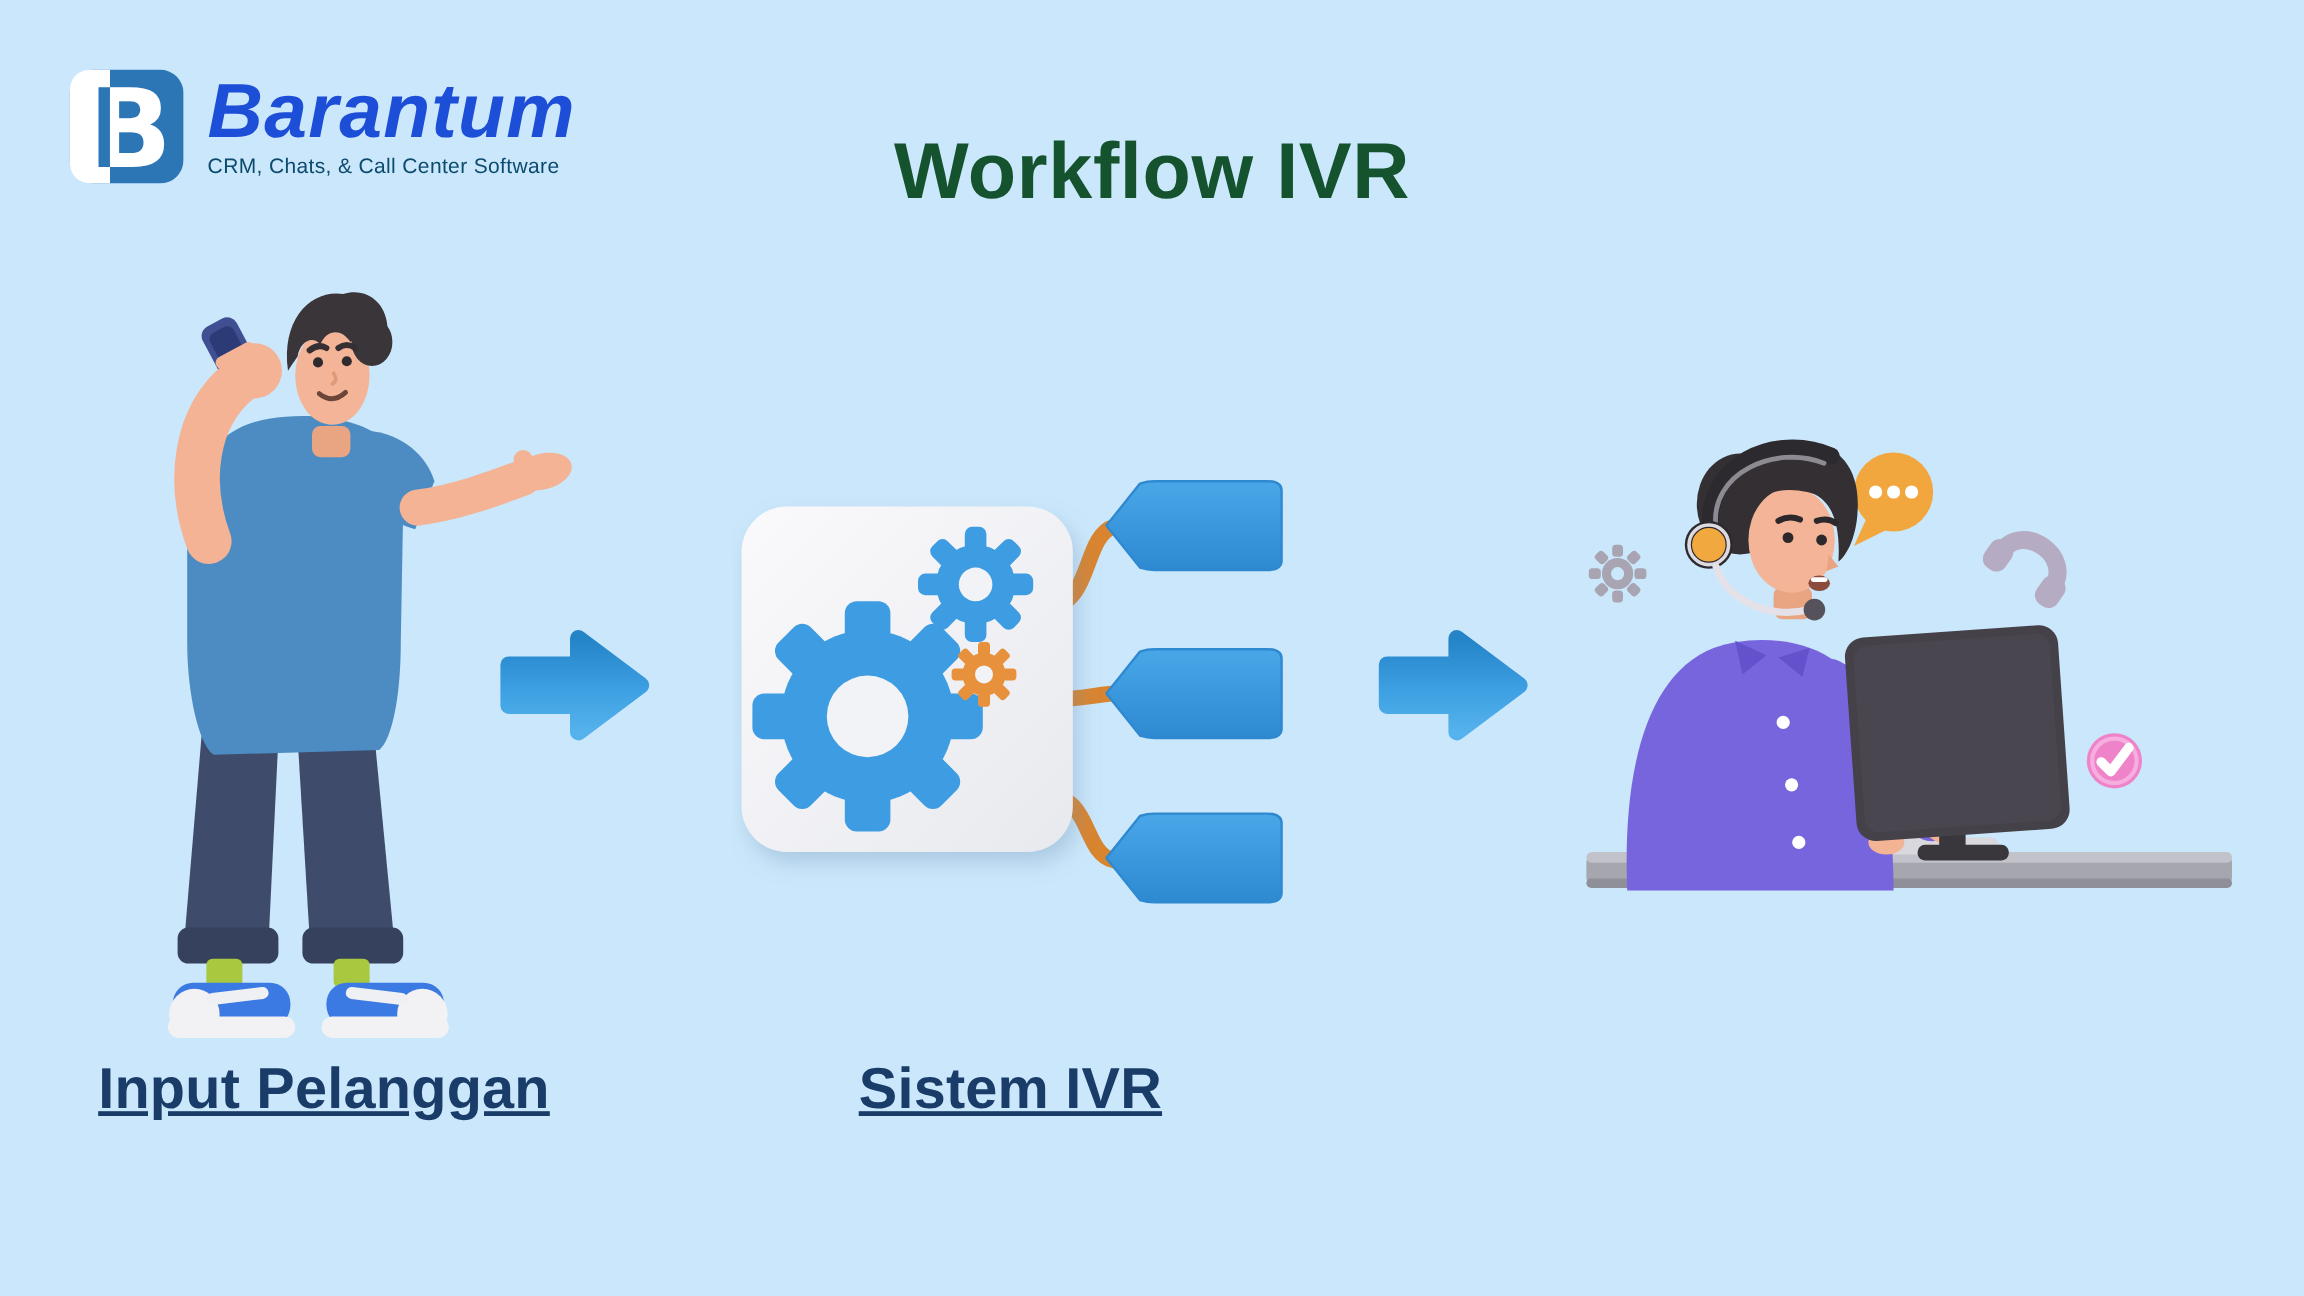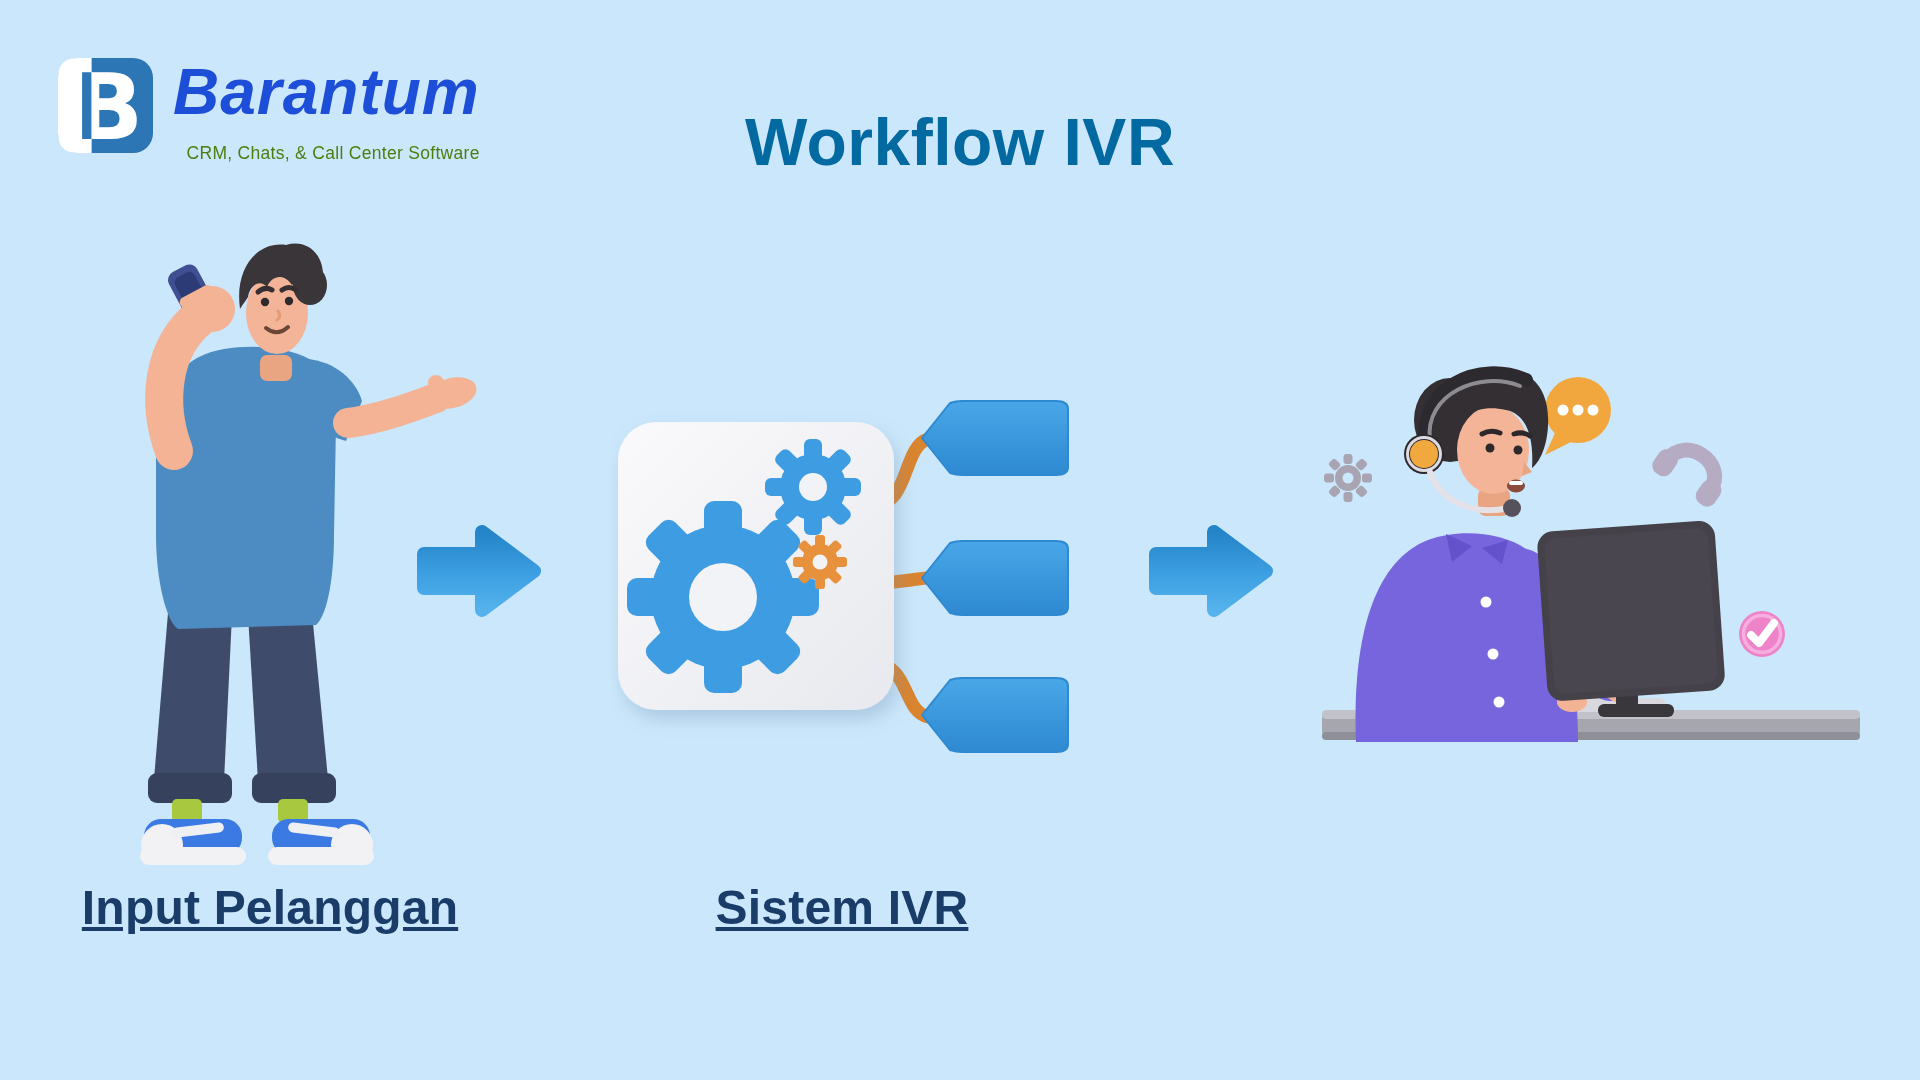--- a/index.html
+++ b/index.html
@@ -9,25 +9,25 @@
     font-family:"Liberation Sans", sans-serif;
   }
   .abs{position:absolute;}
   .logo-wrap{left:58px;top:58px;display:flex;align-items:flex-start;}
   .logo-text{margin-left:20px;margin-top:2px;}
   .brand{
     font-style:italic;font-weight:bold;font-size:64px;line-height:64px;
     color:#1d4ed8;letter-spacing:1px;
   }
   .tagline{
-    margin-top:19px;font-size:17.5px;color:#4d7c0f;letter-spacing:.3px;font-weight:400;text-align:right;
+    margin-top:4px;font-size:17.5px;color:#0c4a6e;letter-spacing:.3px;font-weight:400;
   }
   .title{
     left:700px;top:104px;width:520px;text-align:center;
-    font-size:66px;font-weight:800;color:#0369a1;letter-spacing:.5px;
+    font-size:66px;font-weight:800;color:#14532d;letter-spacing:.5px;
   }
   .step-label{
     top:880px;text-align:center;font-size:48px;font-weight:800;color:#1a3c69;letter-spacing:.2px;text-decoration:underline;
   }
   .lbl-input{left:50px;width:440px;}
   .lbl-system{left:692px;width:300px;}
   .lbl-output{left:1434px;width:320px;}
   svg{display:block;}
 </style>
 </head>

